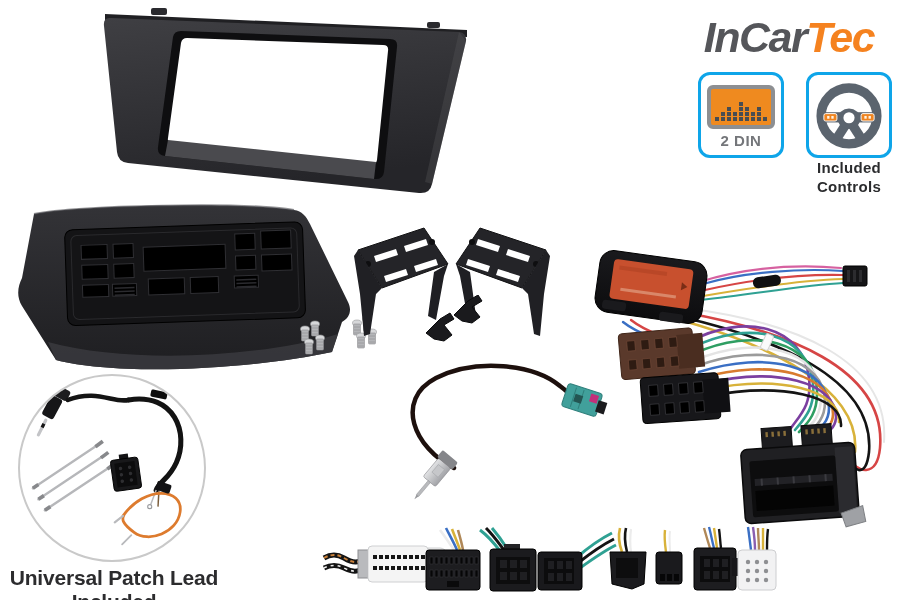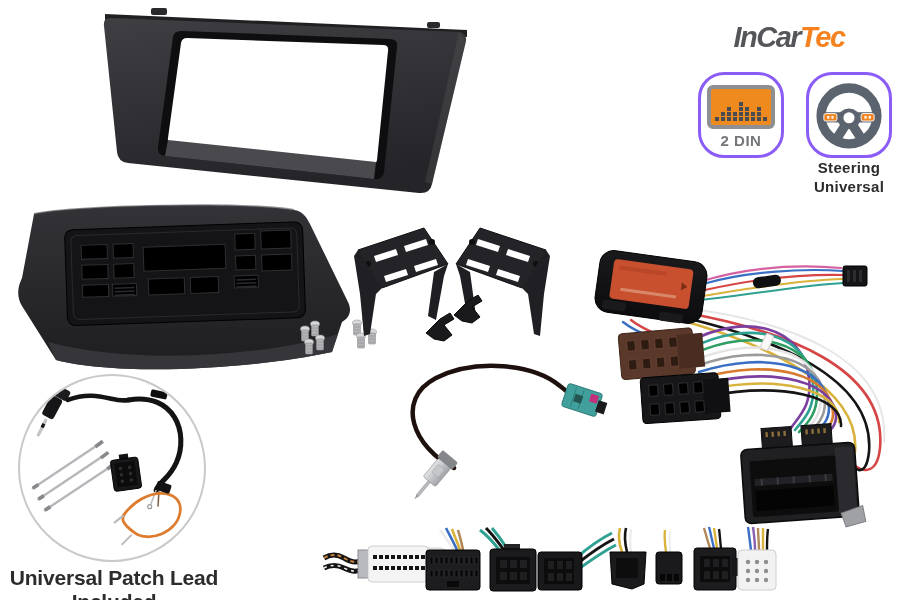--- a/index.html
+++ b/index.html
@@ -1,25 +1,25 @@
 <!DOCTYPE html>
 <html><head>
 <meta charset="utf-8">
 <style>
   html,body{margin:0;padding:0;background:#ffffff;}
   .stage{position:relative;width:900px;height:600px;background:#ffffff;overflow:hidden;
          font-family:"Liberation Sans", sans-serif;}
   .abs{position:absolute;}
   
   .logo{left:683px;top:12px;width:212px;height:52px;text-align:center;
-        font-size:29px;font-weight:bold;font-style:italic;letter-spacing:-1.5px;line-height:50px;}
+        font-size:43px;font-weight:bold;font-style:italic;letter-spacing:-1.5px;line-height:50px;}
   .logo .p1{color:#55565A;}
   .logo .p2{color:#F5821F;}
   
-  .badge{width:86px;height:86px;border:3px solid #8b5cf6;border-radius:26px;background:#fff;box-sizing:border-box;}
+  .badge{width:86px;height:86px;border:3px solid #0ea5e9;border-radius:12px;background:#fff;box-sizing:border-box;}
   .badge-din{left:698px;top:72px;}
   .badge-steer{left:806px;top:72px;}
   .din-text{position:absolute;left:0;right:0;bottom:6px;text-align:center;
             font-size:15px;font-weight:bold;color:#74767A;letter-spacing:0.5px;}
   .feature-label{top:158px;text-align:center;font-size:15px;font-weight:bold;color:#2B2C2E;
                  line-height:19px;letter-spacing:0.3px;}
   .label-din{left:688px;width:106px;}
   .label-steer{left:798px;width:102px;}
   
   .patch-circle{left:18px;top:374px;width:188px;height:188px;border:2px solid #C9C9C9;
@@ -98,22 +98,22 @@
         <rect x="19.5" y="44" width="2.5" height="3" fill="#FFF3E2"></rect>
           <rect x="24" y="44" width="2.5" height="3" fill="#FFF3E2"></rect>
         <rect x="56" y="41.5" width="14" height="8" rx="2" fill="#EF8420" stroke="#FFFFFF" stroke-width="1"></rect>
         <rect x="59.5" y="44" width="2.5" height="3" fill="#FFF3E2"></rect>
           <rect x="64" y="44" width="2.5" height="3" fill="#FFF3E2"></rect>
       </g>
     </svg>
   </div>
 
   <div class="abs feature-label label-steer">
-    <div>Steering</div>
-    <div>Universal</div>
+    <div>Included</div>
+    <div>Controls</div>
   </div>
 
   <svg class="abs" style="left:8px;top:202px" width="348" height="186" viewBox="0 0 348 186">
     <defs>
       <linearGradient id="dg1" x1="0" y1="0" x2="0" y2="1">
         <stop offset="0" stop-color="#333337"></stop>
           <stop offset="1" stop-color="#1E1E21"></stop>
       </linearGradient>
     </defs>
     <path d="M26,12 C70,3 240,0 286,8 C294,9 298,14 302,22 L340,100 C344,108 342,116 334,120 L324,150 C240,168 110,174 48,158 L14,104 C8,94 10,84 14,76 Z" fill="url(#dg1)"></path>

